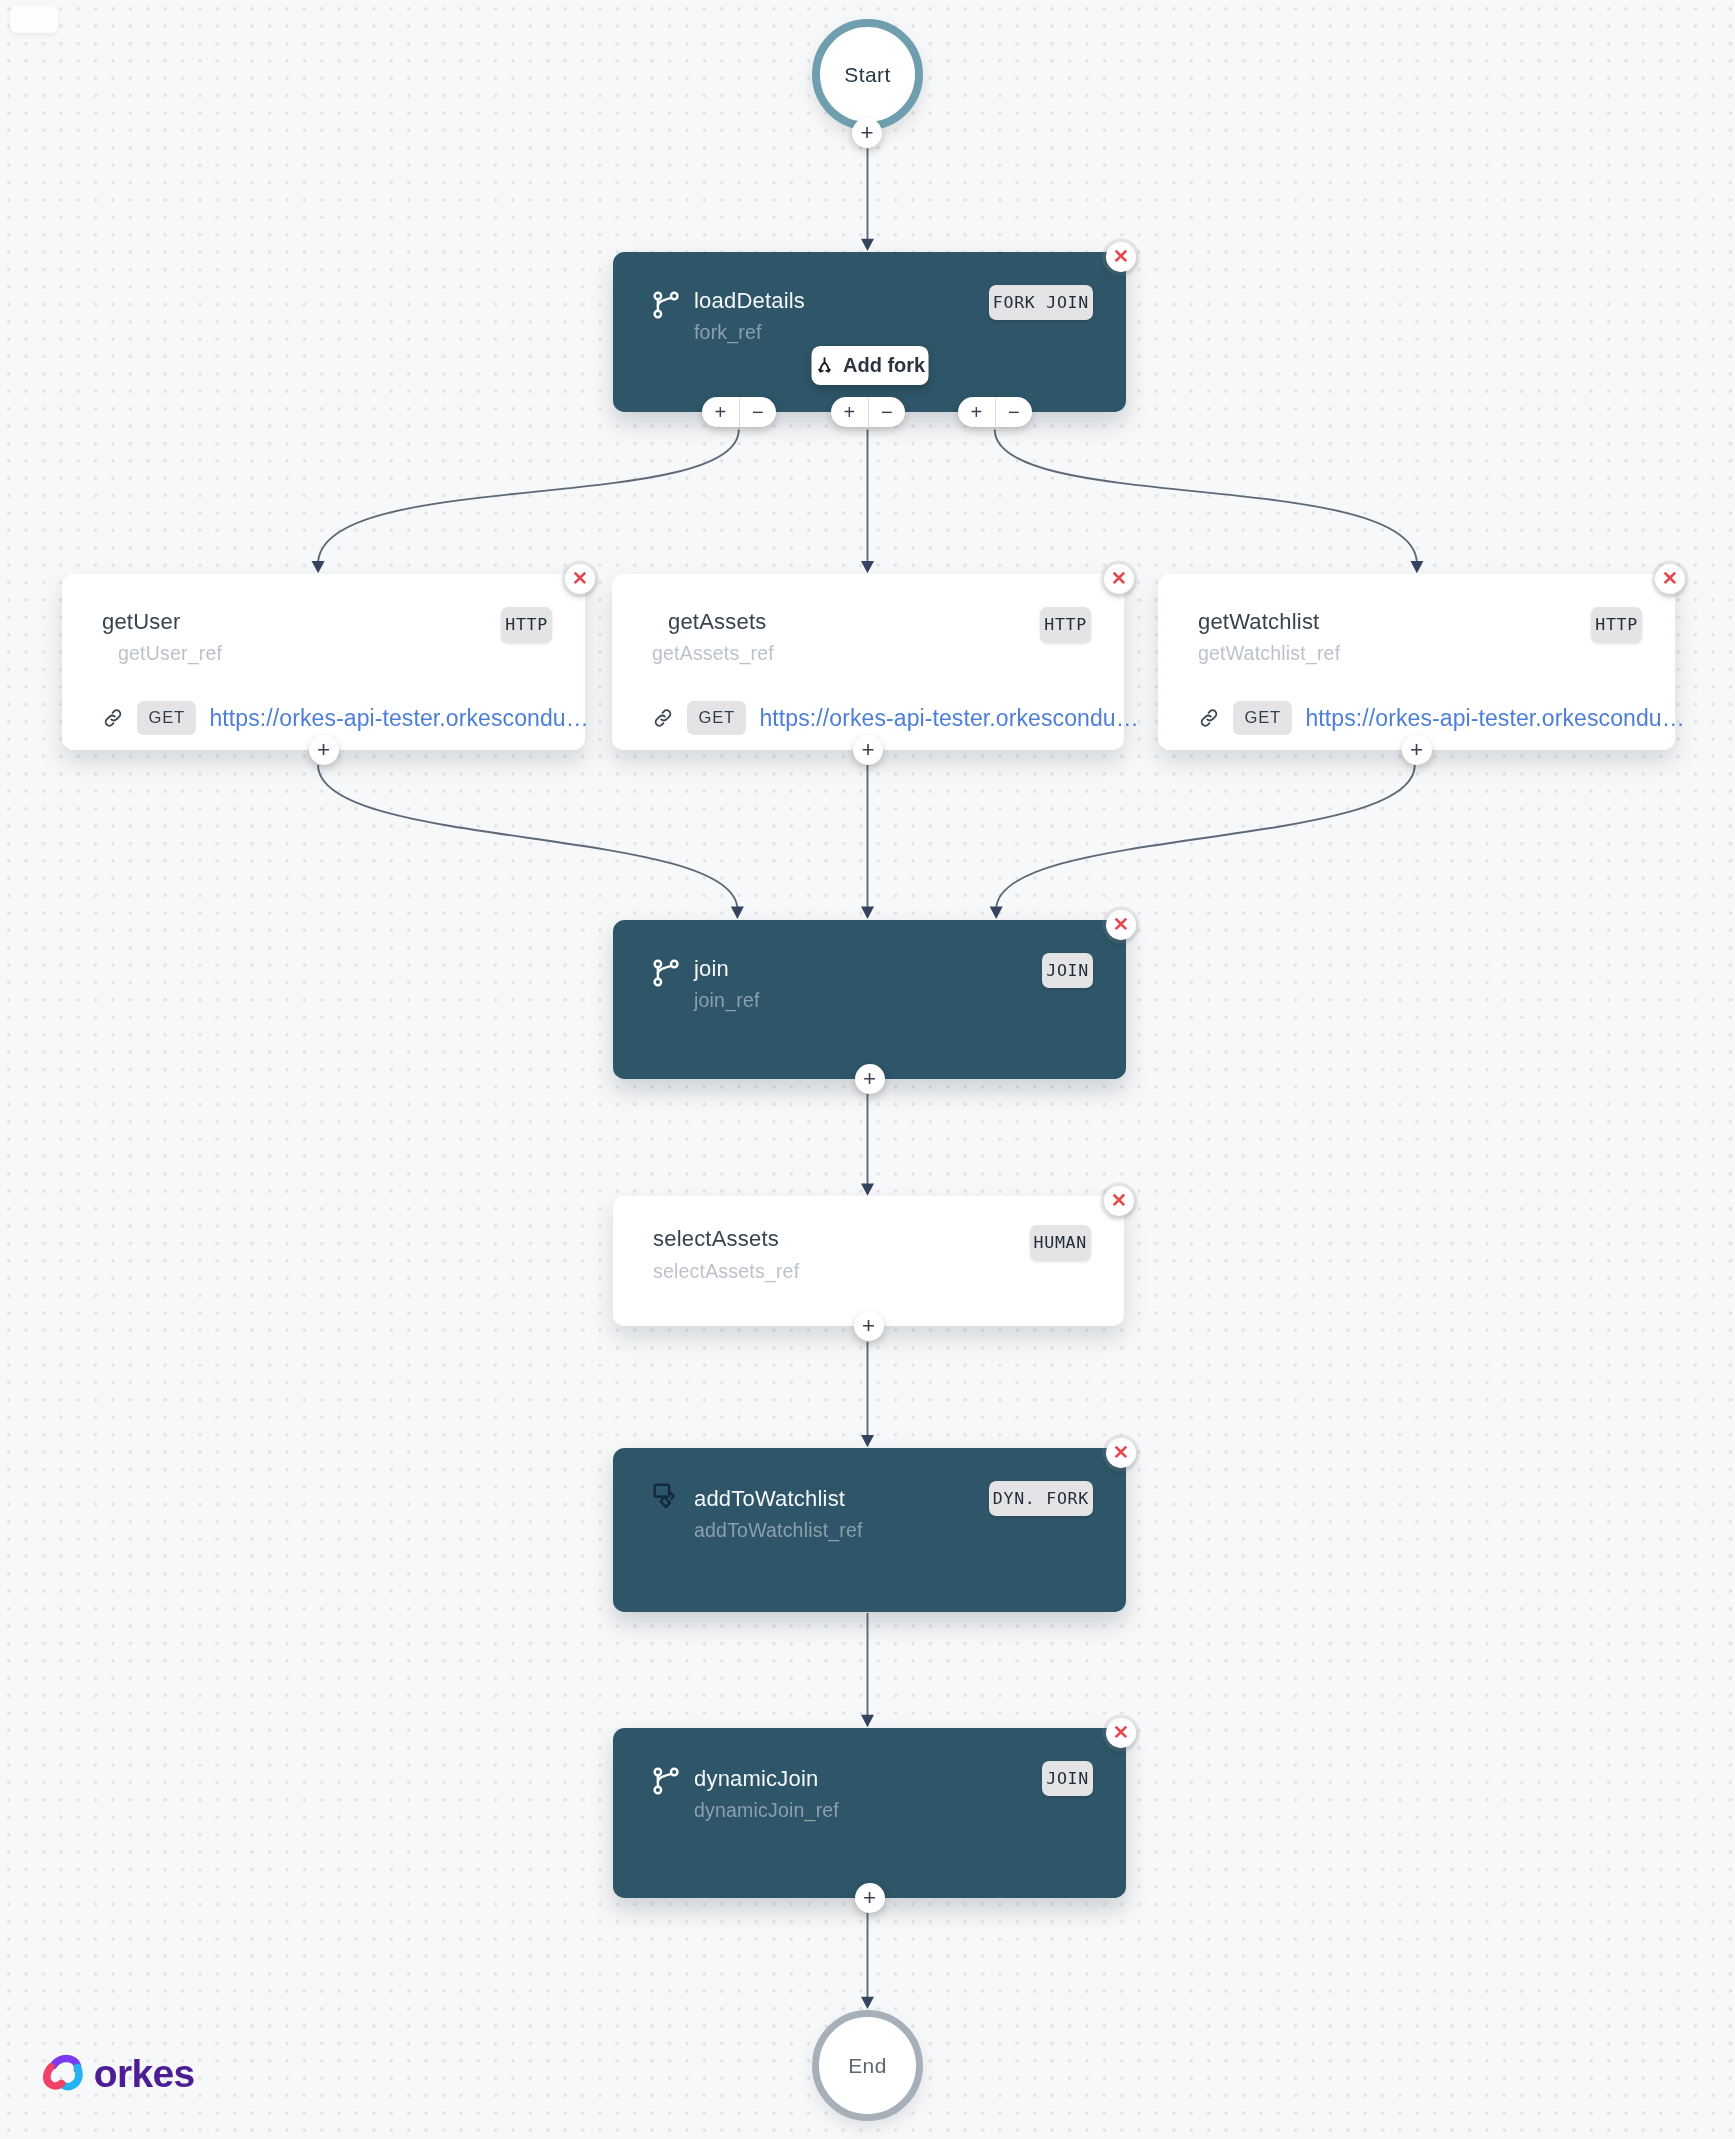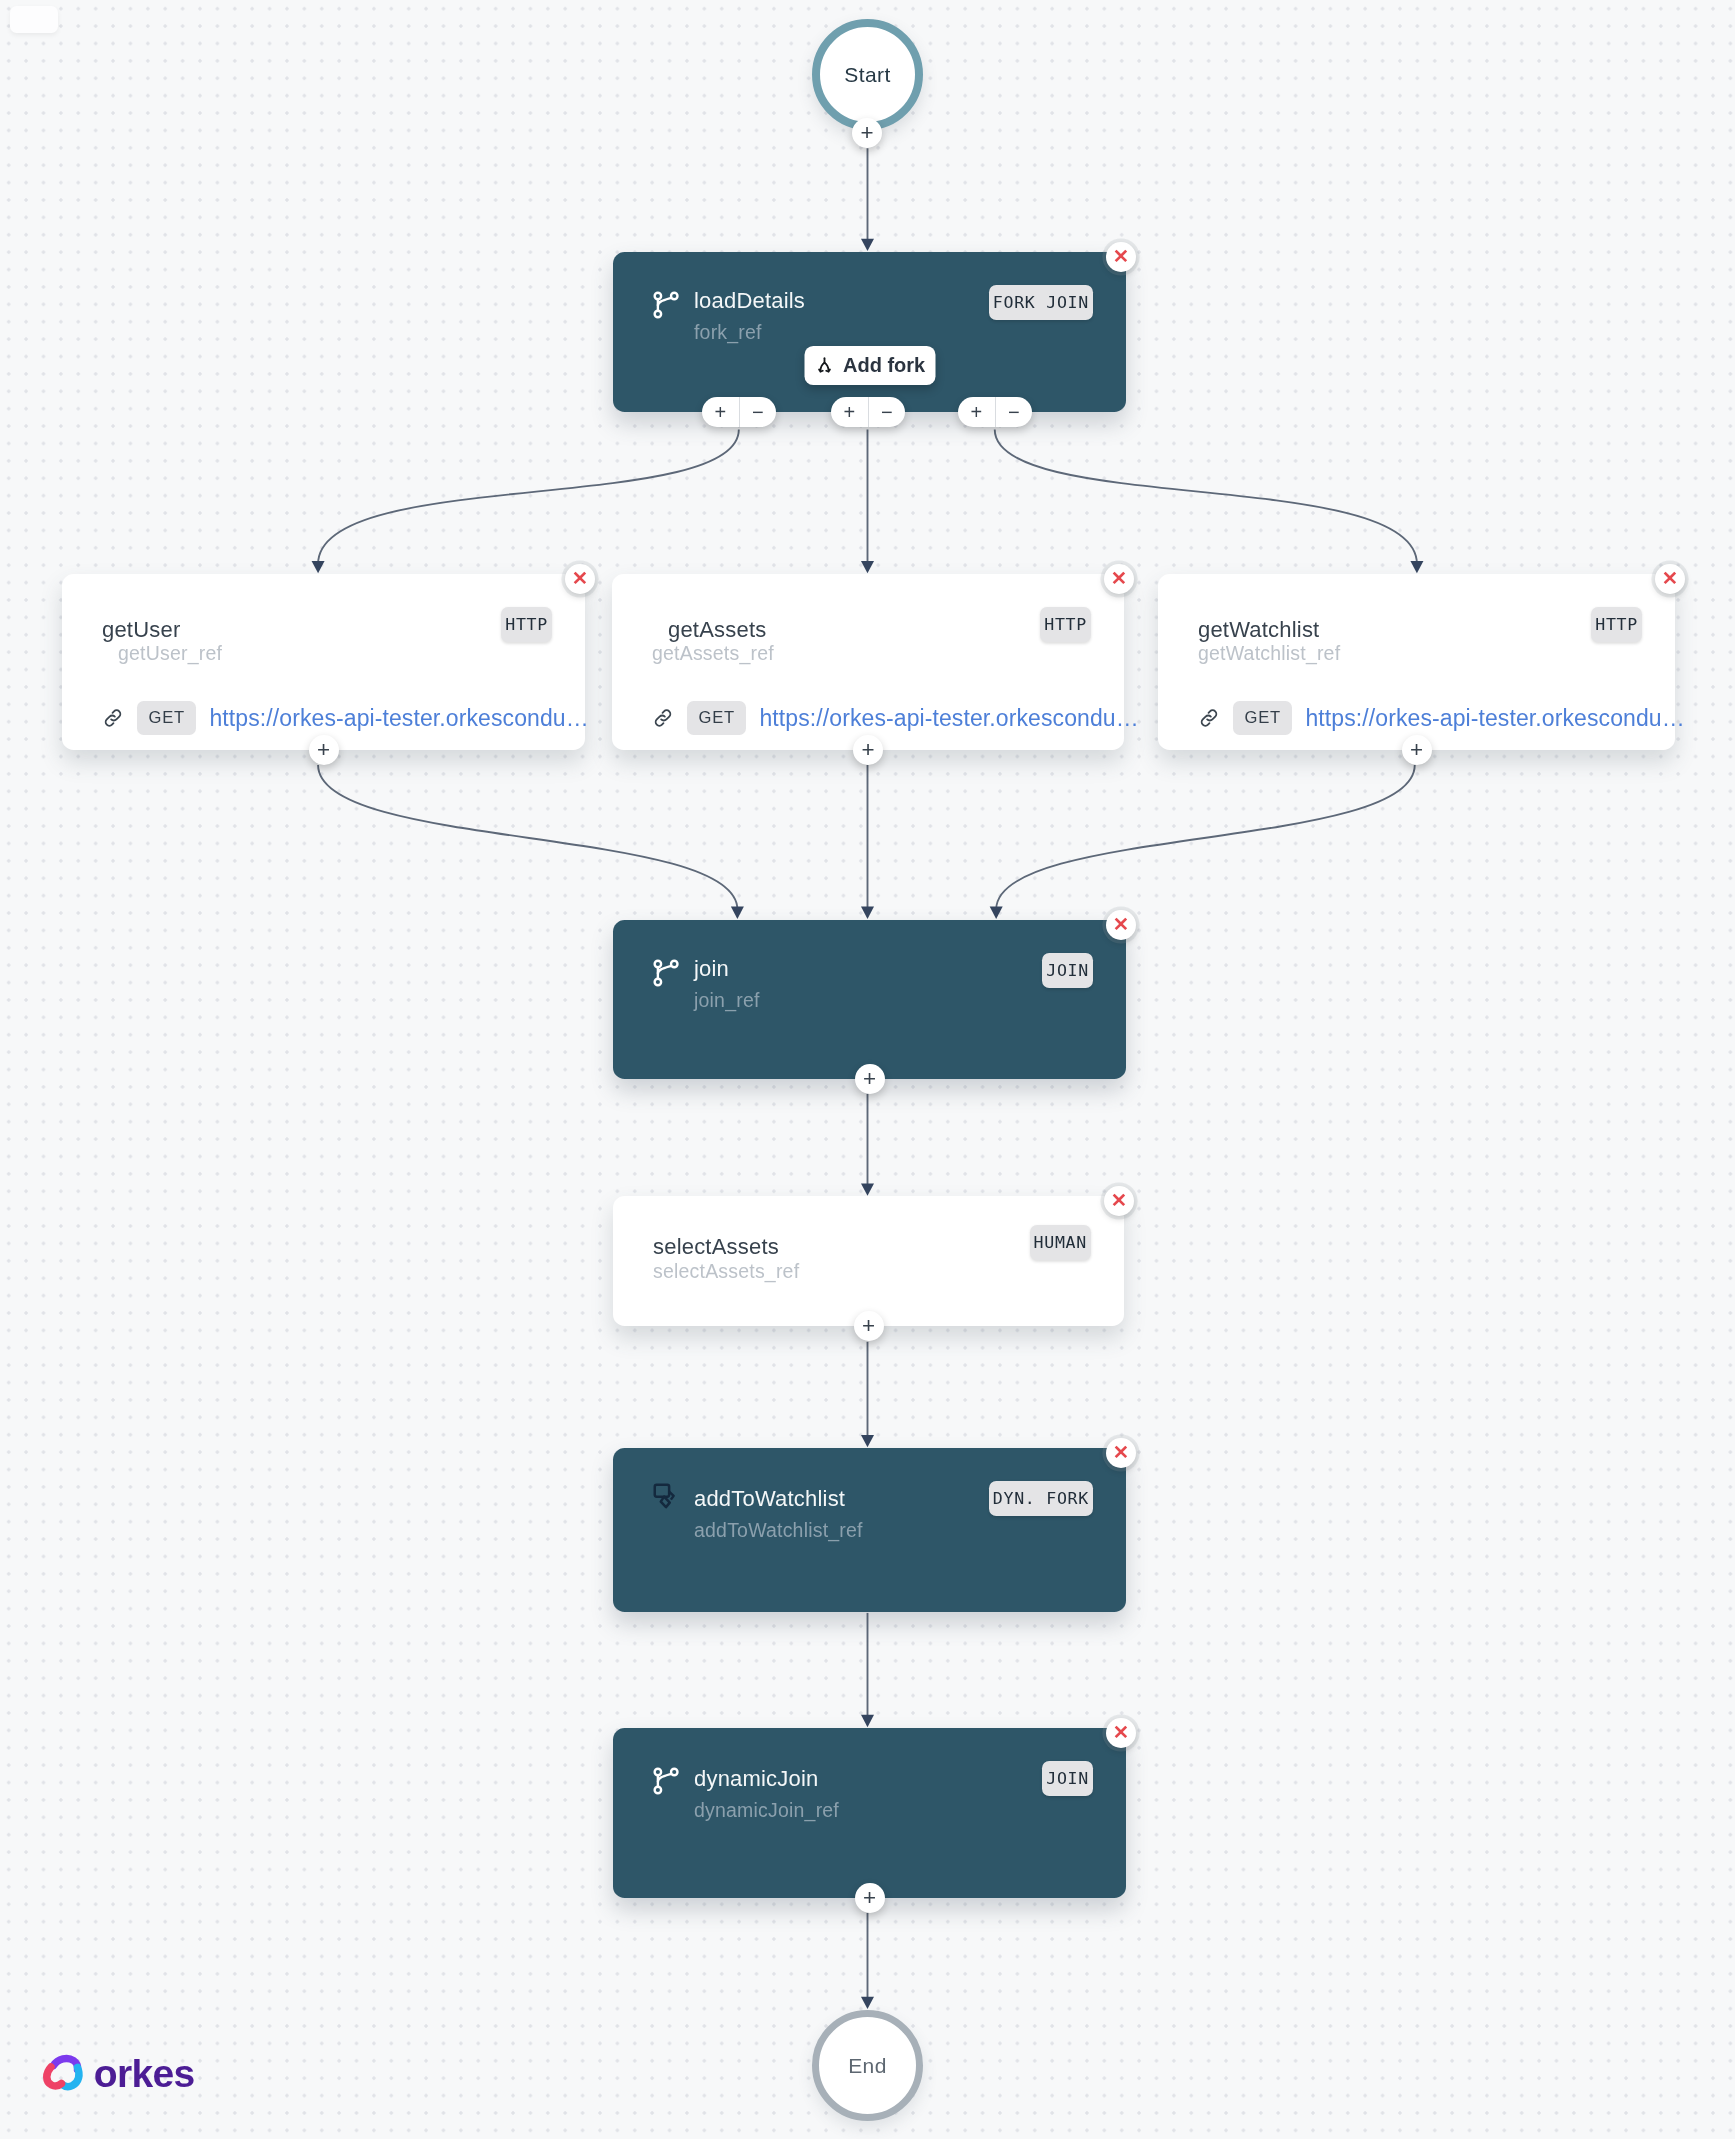--- a/index.html
+++ b/index.html
@@ -17,21 +17,21 @@
   .node-dark {
     background:#2e5668;
     box-shadow:0 11.6px 22px rgba(60,75,90,.22);
   }
   .node-light {
     background:#ffffff;
     box-shadow:0 11.6px 22px rgba(60,75,90,.18);
   }
   .node-title { position:absolute; font-size:22px; line-height:26px; letter-spacing:0.2px; }
   .t-dark { color:#f4f7f8; }
-  .t-light { color:#37424d;margin-top:8px; }
+  .t-light { color:#37424d; }
   .node-ref { position:absolute; font-size:19.5px; line-height:23px; letter-spacing:0.2px; }
   .r-dark { color:#8ba0ad; }
   .r-light { color:#bcc2c9; }
   .badge {
     position:absolute; top:33px; right:33px;
     background:#e4e4e6; color:#222e3a;
     font-family:"DejaVu Sans Mono", monospace;
     font-size:16.6px; letter-spacing:0.7px;
     padding:8px 4px; border-radius:7.2px;
     box-shadow:0 1.4px 2.9px rgba(0,0,0,.12);
@@ -61,21 +61,21 @@
     box-shadow:0 3.6px 8.7px rgba(0,0,0,.20);
     display:flex; align-items:stretch; overflow:hidden; cursor:pointer;
   }
   .pill-half {
     flex:1; display:flex; align-items:center; justify-content:center;
     color:#38424d; font-size:20px; line-height:1;
   }
   .pill-half + .pill-half { border-left:1.1px solid #d9dce0; }
   .addfork {
     position:absolute; left:50%; transform:translateX(-50%);
-    top:94px; width:131px; height:39px;
+    top:94px; width:117px; height:39px;
     background:#ffffff; border-radius:8.7px; z-index:3;
     box-shadow:0 4.3px 10px rgba(0,0,0,.22);
     display:flex; align-items:center; justify-content:center; gap:7.2px;
     color:#2b3440; font-size:20px; font-weight:700; cursor:pointer;
   }
   .get-row {
     position:absolute; left:40px; top:124px; height:40px;
     display:flex; align-items:center; gap:13px;
   }
   .get-badge {

